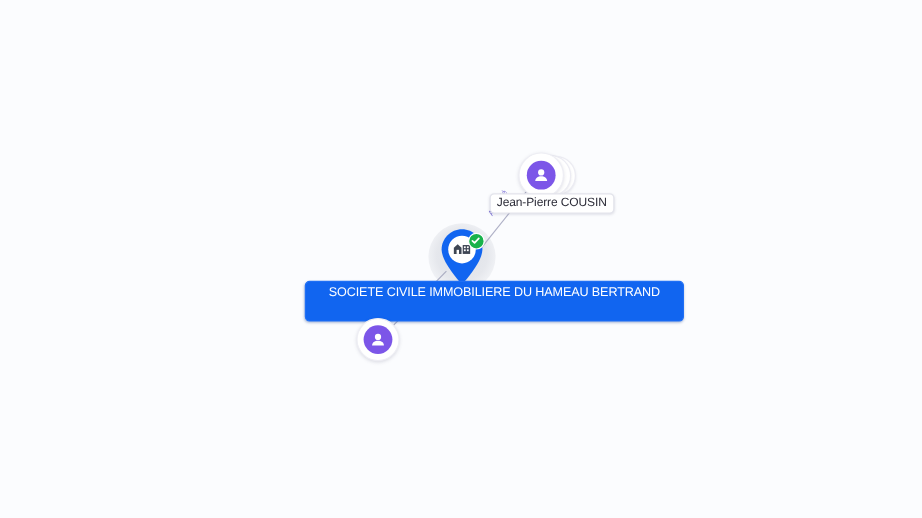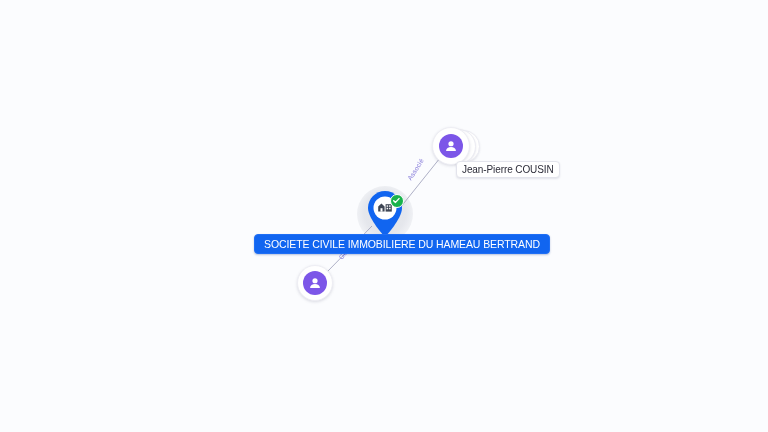--- a/index.html
+++ b/index.html
@@ -91,23 +91,23 @@
     border: 1.5px solid #ffffff;
     box-sizing: border-box;
   }
   .company-badge svg { display: block; }
 
   
   #company-label {
     position: absolute;
     left: 254px;
     top: 234px;
-    height: 20px;
+    height: 34px;
     line-height: 18px;
-    padding: 0 9px;
+    padding: 0 19px;
     border-radius: 4px;
     background: #1165f0;
     border: 1px solid #1f6ff5;
     color: #ffffff;
     font-size: 10.5px;
     letter-spacing: -0.1px;
     white-space: nowrap;
     box-sizing: border-box;
     box-shadow: 0 1px 2px rgba(20,60,140,0.30);
     text-align: right;
@@ -157,21 +157,21 @@
     box-sizing: border-box;
     box-shadow: 0 1px 2px rgba(80,80,110,0.14);
   }
 
   
   #person-node-jp { left: 432px; top: 127px; width: 46px; height: 42px; }
   #person-node-jp .person-stack-back2 { left: 15px; top: 3px; width: 31px; height: 31px; }
   #person-node-jp .person-stack-back1 { left: 9px;  top: 2px; width: 33px; height: 33px; }
   #person-node-jp .person-ring        { left: 0px;  top: 0px; width: 38px; height: 38px; }
   #person-node-jp .person-avatar      { left: 7px;  top: 7px; width: 24px; height: 24px; }
-  #person-label-jp { left: 408px; top: 161px; margin-left: 48px; }
+  #person-label-jp { left: 408px; top: 161px; }
 
   
   #person-node-mc { left: 297px; top: 265px; width: 38px; height: 38px; }
   #person-node-mc .person-ring   { left: 0px; top: 0px; width: 36px; height: 36px; }
   #person-node-mc .person-avatar { left: 6px; top: 6px; width: 24px; height: 24px; }
   #person-label-mc { left: 260px; top: 297px; }
 </style>
 </head>
 <body>
 

